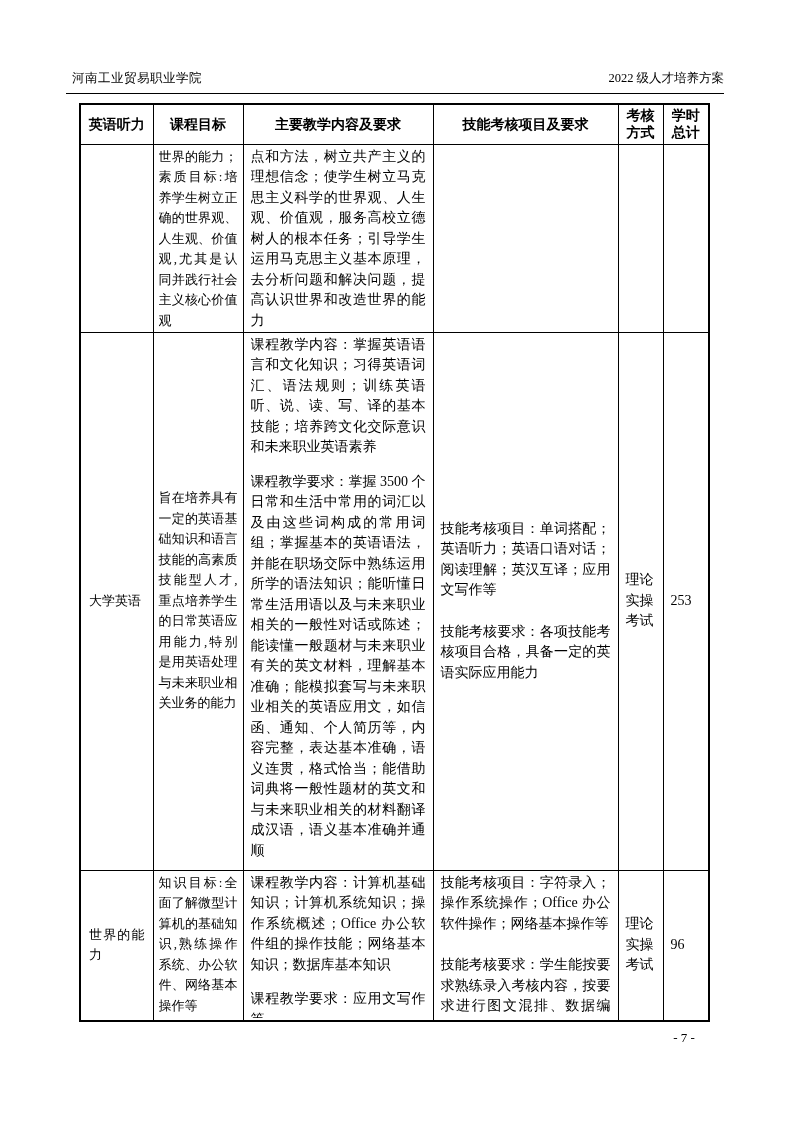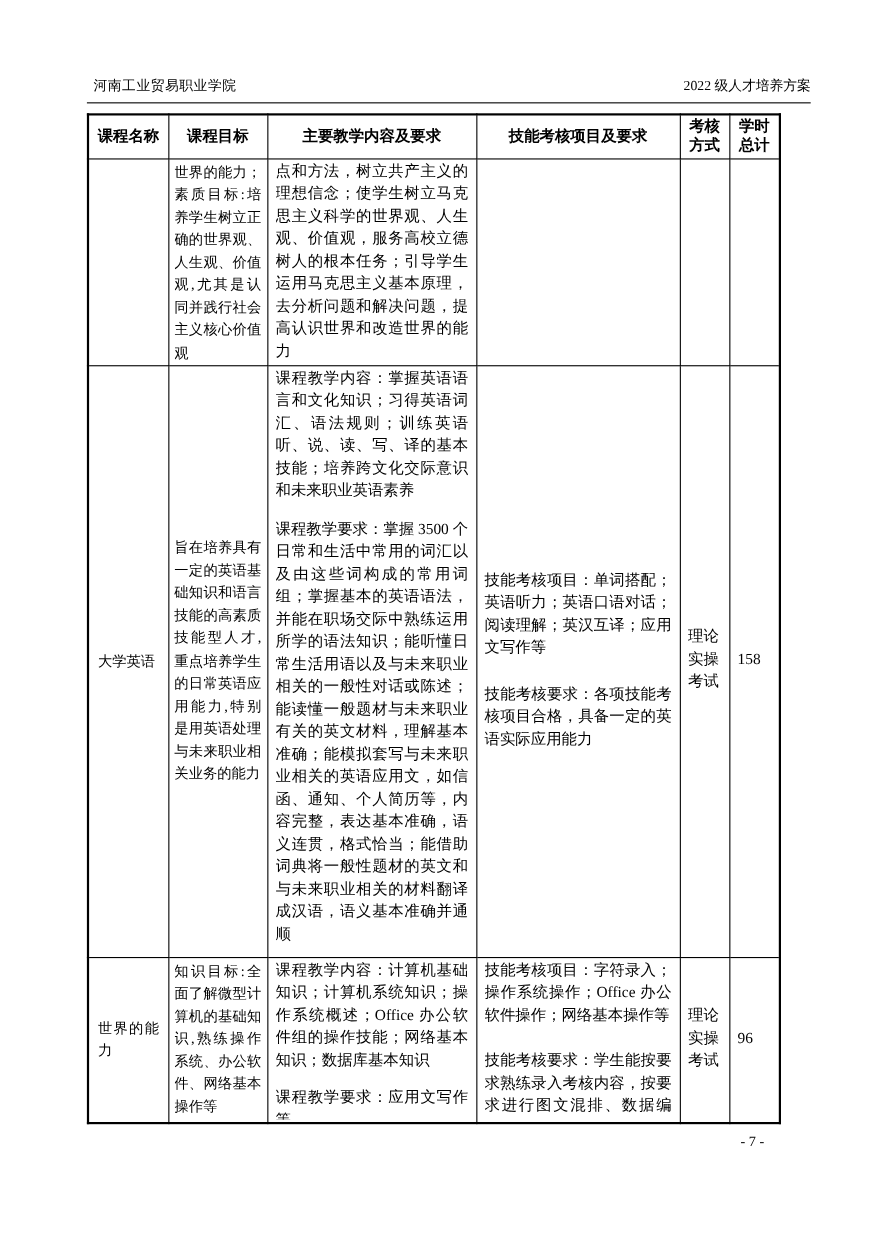--- a/index.html
+++ b/index.html
@@ -5,21 +5,21 @@
   html,body { margin:0; padding:0; }
   body {
     width:793px; height:1122px; background:#ffffff; color:#000;
     font-family:"Liberation Serif","DejaVu Serif",serif;
     position:relative; overflow:hidden;
   }
   .page { position:absolute; inset:0; background:#fff; }
 
   
   .hdr {
-    position:absolute; left:79px; top:71px; width:658px;
+    position:absolute; left:66px; top:71px; width:658px;
     display:flex; justify-content:space-between; align-items:flex-end;
     font-size:12.5px; line-height:15px;
     border-bottom:1px solid #000; padding-bottom:7px;
   }
   .hdr .school { margin-left:6px; letter-spacing:0.5px; }
 
   
   table.doc-table {
     position:absolute; left:79px; top:103px; width:629px;
     border-collapse:collapse; table-layout:fixed;
@@ -80,21 +80,21 @@
       <col style="width:73px">
         <col style="width:90px">
         <col style="width:190px">
       <col style="width:185px">
         <col style="width:45px">
         <col style="width:46px">
     </colgroup>
 
     <tbody>
         <tr>
-      <th>课程名称</th>
+      <th>英语听力</th>
       <th>课程目标</th>
       <th>主要教学内容及要求</th>
       <th>技能考核项目及要求</th>
       <th>考核方式</th>
       <th>学时总计</th>
     </tr>
 
     <tr class="row1">
       <td class="name-cell"></td>
       <td class="obj-cell top">
@@ -121,21 +121,21 @@
           <div class="para gap-sm">课程教学要求：掌握 3500 个日常和生活中常用的词汇以及由这些词构成的常用词组；掌握基本的英语语法，并能在职场交际中熟练运用所学的语法知识；能听懂日常生活用语以及与未来职业相关的一般性对话或陈述；能读懂一般题材与未来职业有关的英文材料，理解基本准确；能模拟套写与未来职业相关的英语应用文，如信函、通知、个人简历等，内容完整，表达基本准确，语义连贯，格式恰当；能借助词典将一般性题材的英文和与未来职业相关的材料翻译成汉语，语义基本准确并通顺</div>
         </div>
       </td>
       <td class="txt-cell mid">
         <div>
           <div class="para">技能考核项目：单词搭配；英语听力；英语口语对话；阅读理解；英汉互译；应用文写作等</div>
           <div class="para gap-lg">技能考核要求：各项技能考核项目合格，具备一定的英语实际应用能力</div>
         </div>
       </td>
       <td class="method-cell">理论实操考试</td>
-      <td class="hours-cell">158</td>
+      <td class="hours-cell">253</td>
     </tr>
 
     <tr class="row3">
       <td class="name-cell">世界的能力</td>
       <td class="obj-cell top">
         <div class="clip-r3 para">知识目标:全面了解微型计算机的基础知识,熟练操作系统、办公软件、网络基本操作等</div>
       </td>
       <td class="txt-cell top">
         <div class="clip-r3">
           <div class="para">课程教学内容：计算机基础知识；计算机系统知识；操作系统概述；Office 办公软件组的操作技能；网络基本知识；数据库基本知识</div>

